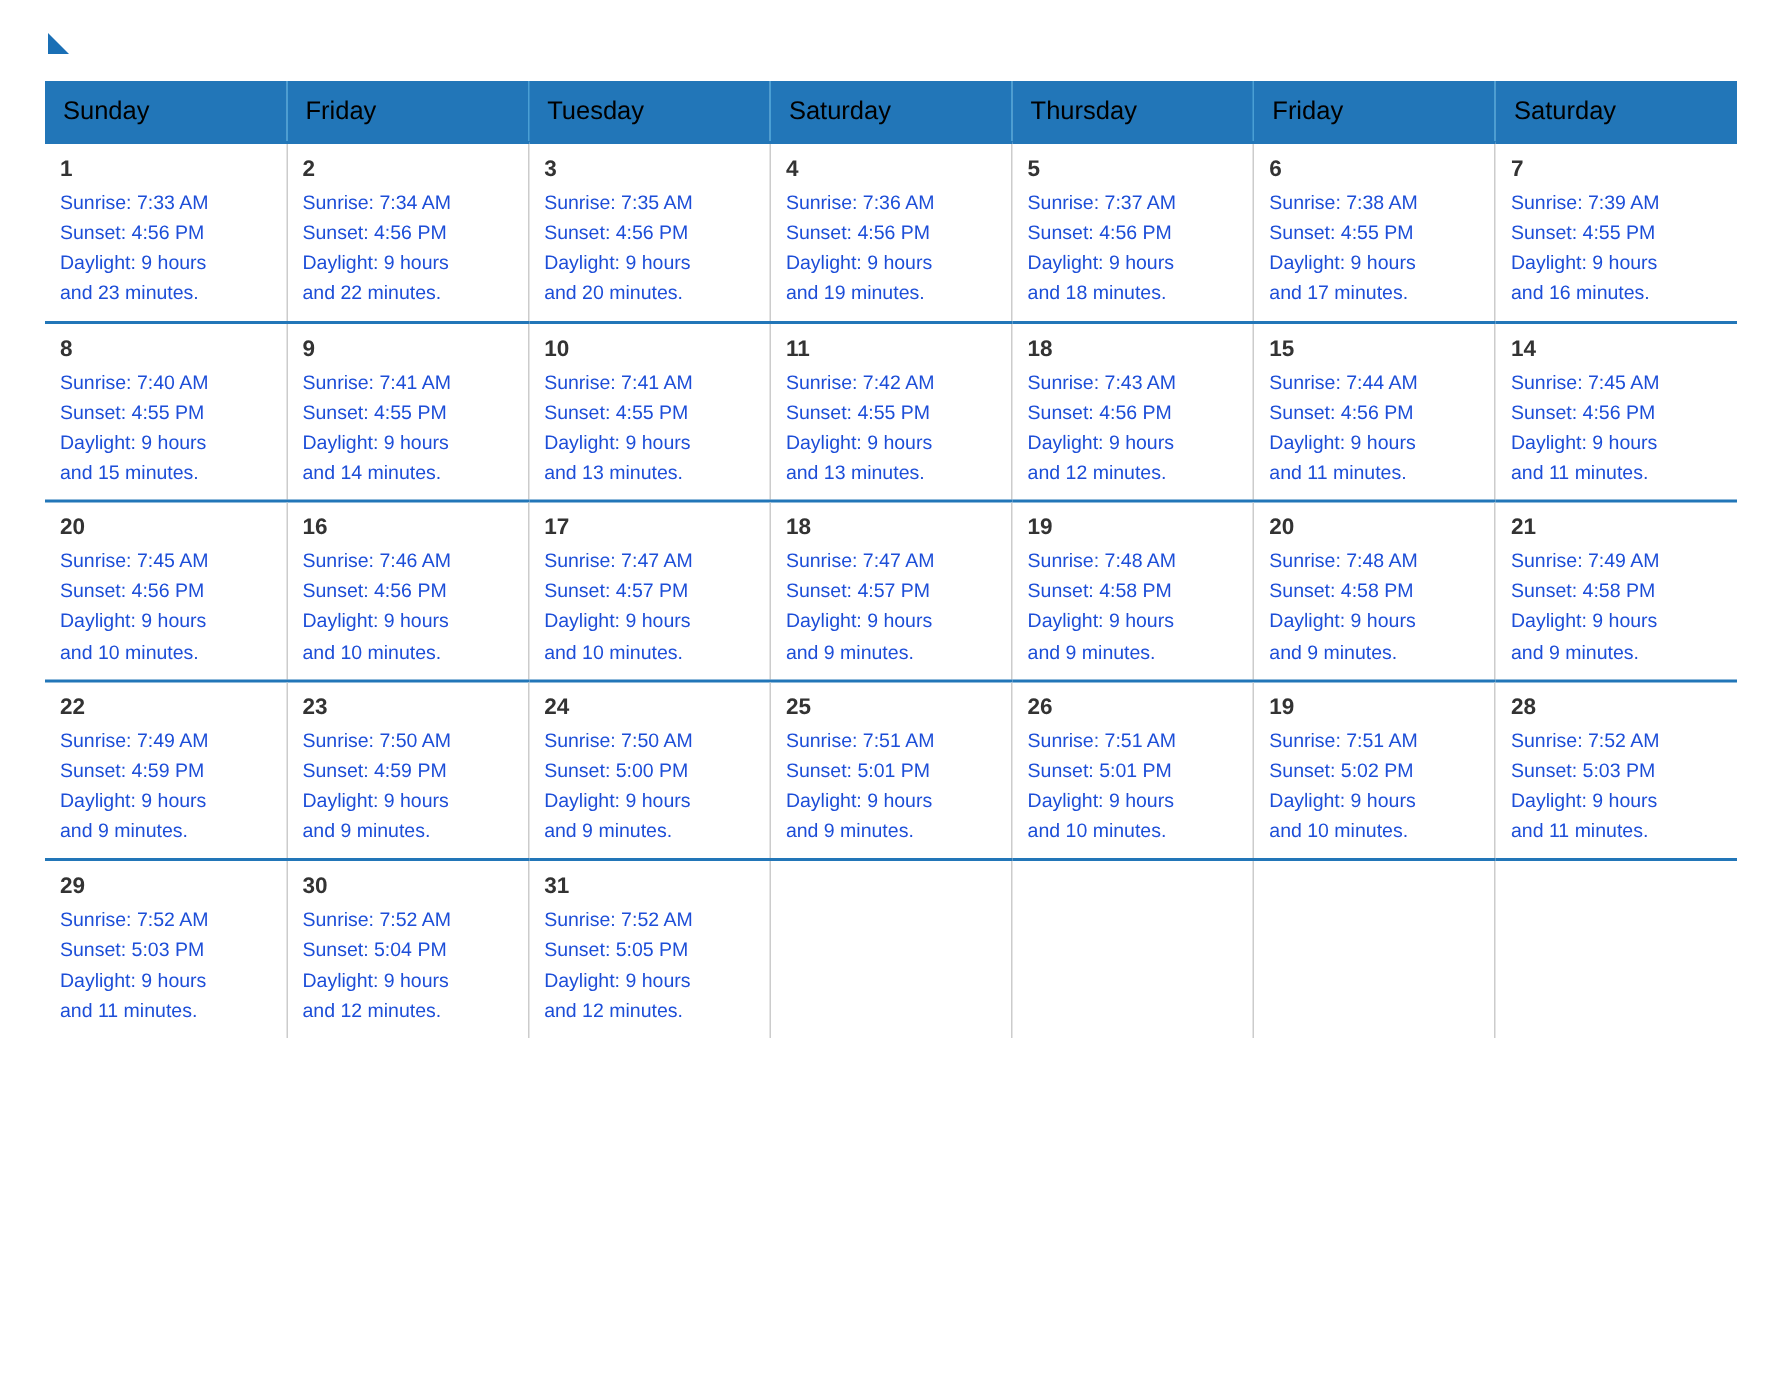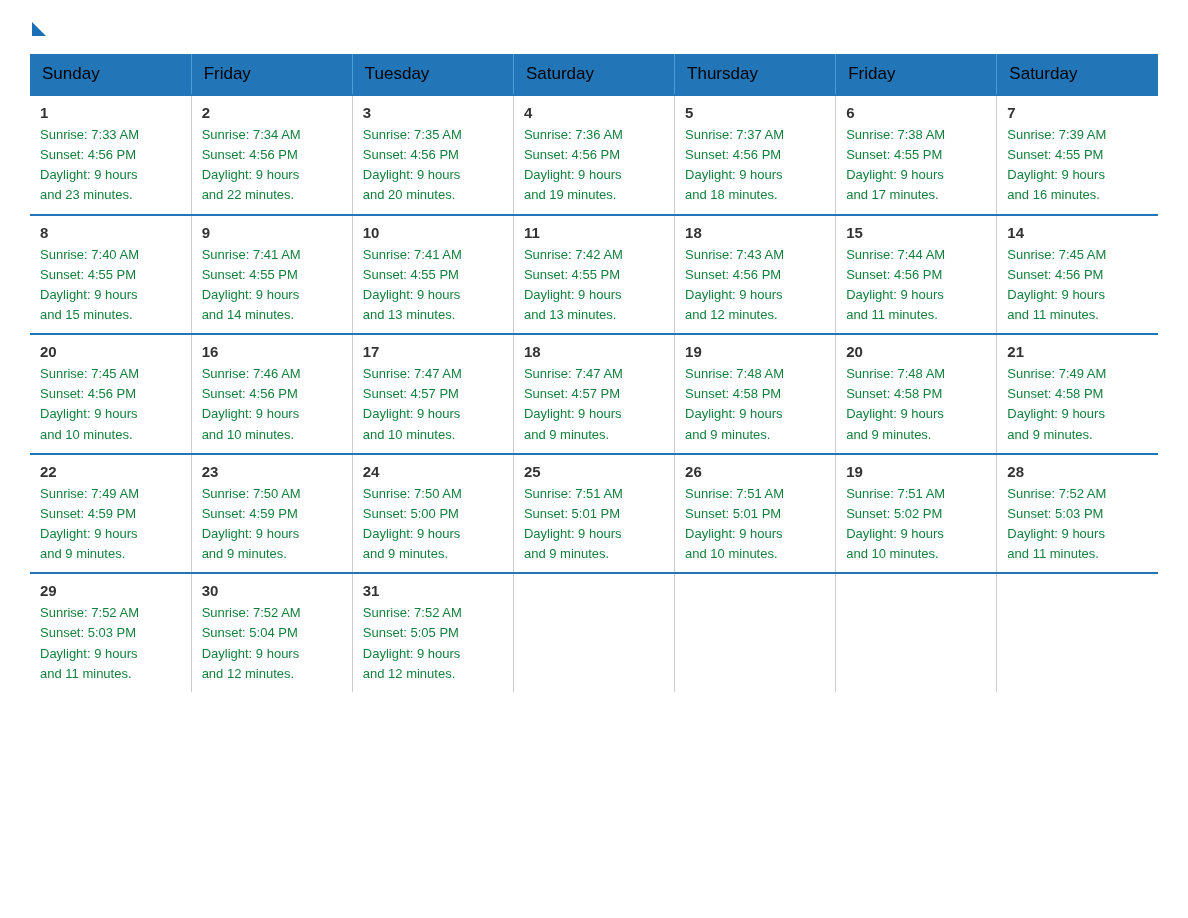--- a/index.html
+++ b/index.html
@@ -91,21 +91,21 @@
     }
     .day-number {
       font-size: 15px;
       font-weight: bold;
       display: block;
       margin-bottom: 4px;
     }
     .day-info {
       font-size: 13px;
       line-height: 1.55;
-      color: #15803d;
+      color: #1d4ed8;
     }
     .calendar tbody tr {
       background: #fff;
     }
     .calendar tbody tr:nth-child(even) {
       background: #fff;
     }
   </style>
 </head>
 <body>

